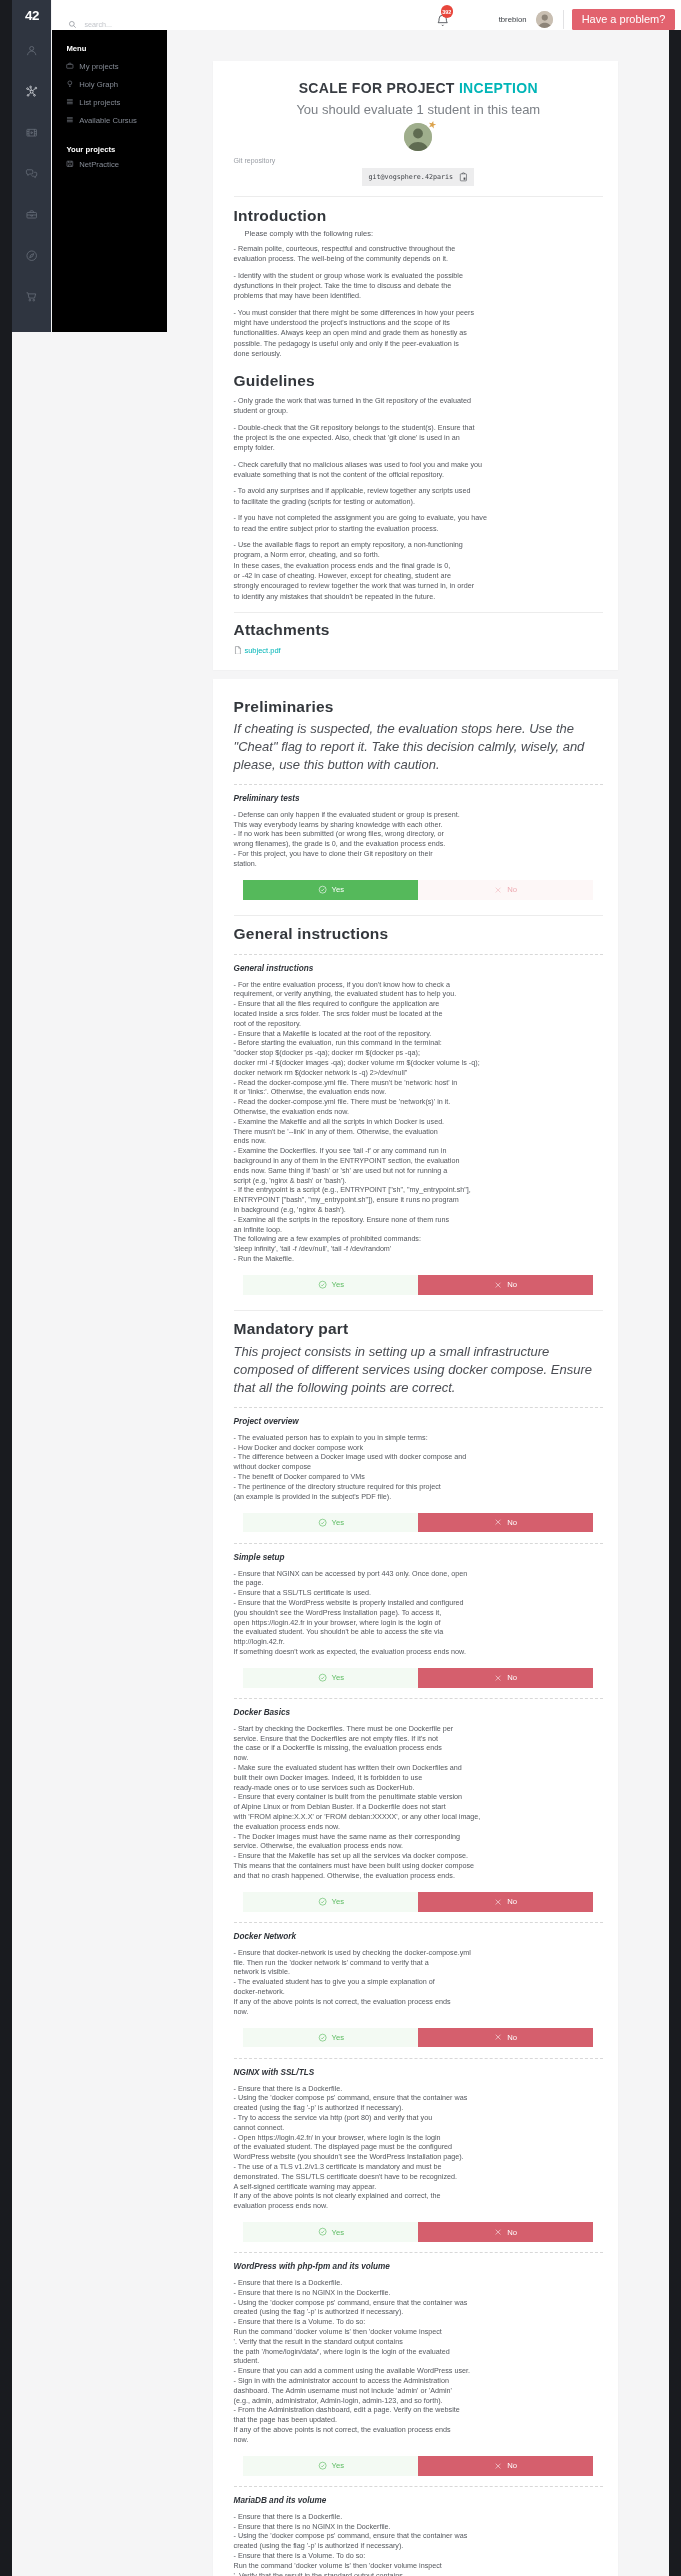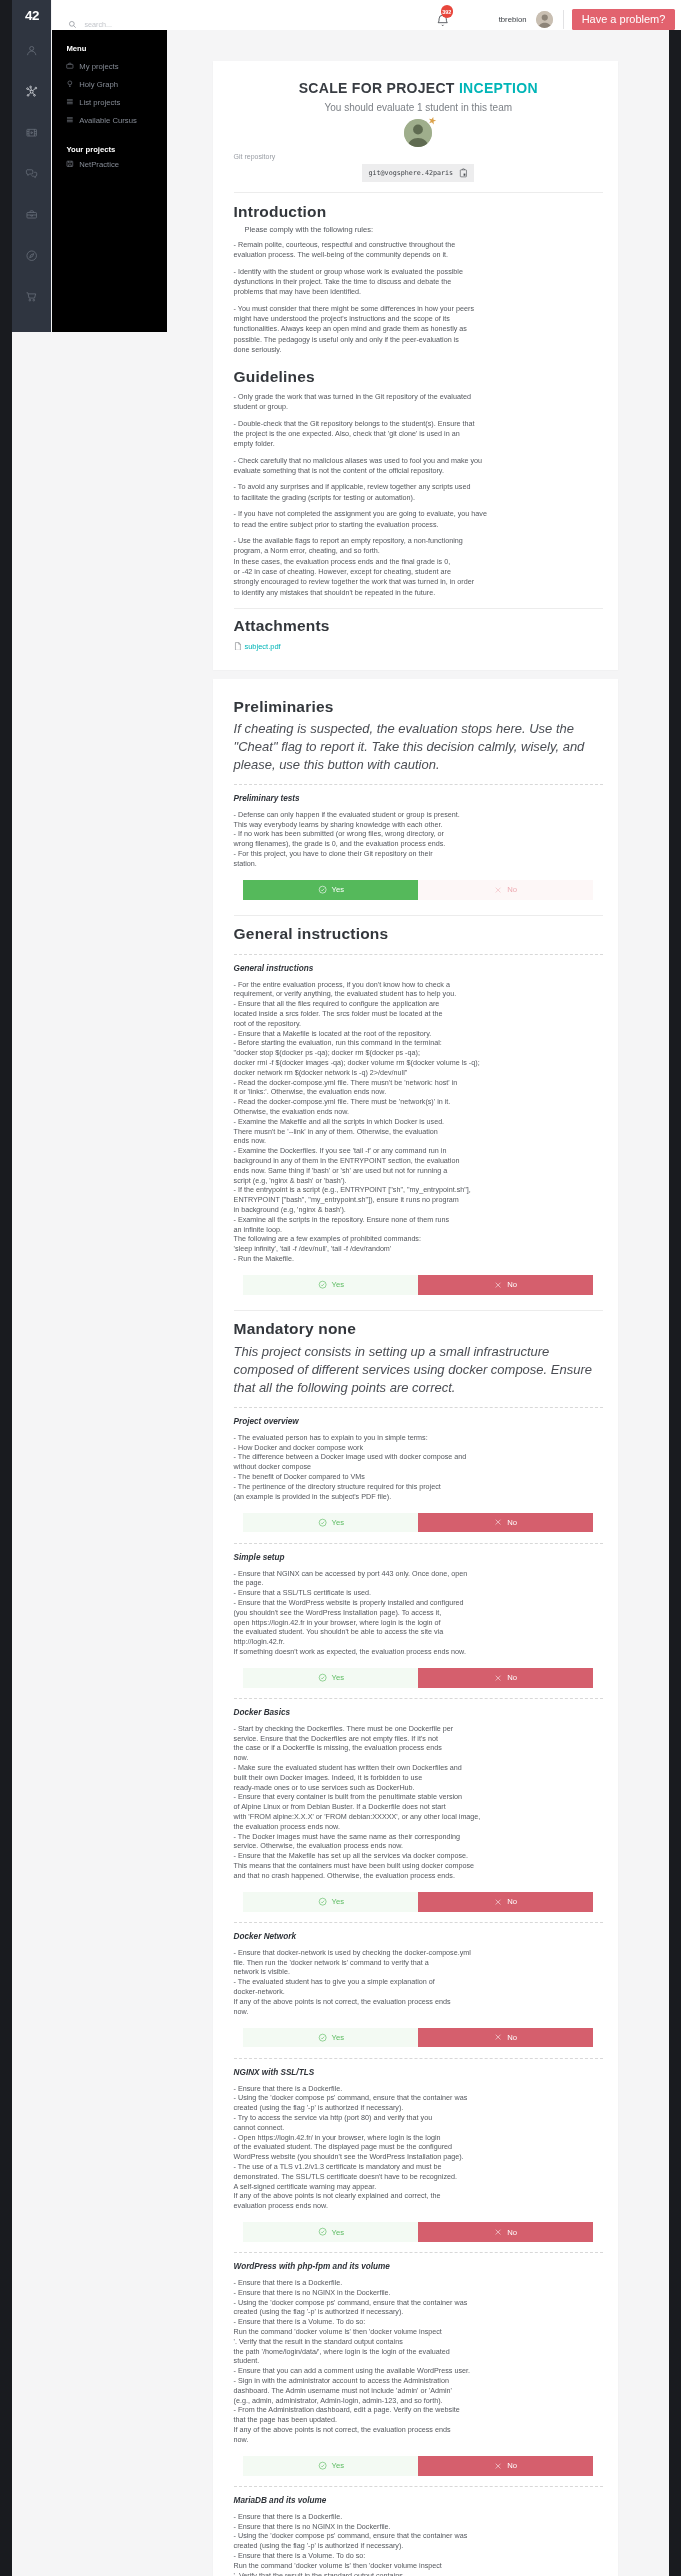--- a/index.html
+++ b/index.html
@@ -29,21 +29,21 @@
   .menu-item{display:flex;gap:5.2px;color:#868c96;font-size:7.7px;height:18px;cursor:pointer;}
   .menu-sub{color:#fff;font-weight:bold;font-size:7.7px;margin:11.3px 0 6.2px 0;}
 
   
   .card{position:absolute;background:#fff;box-shadow:0 0.5px 1.5px rgba(0,0,0,.05);box-sizing:border-box;overflow:hidden;}
   #card-main{left:213px;top:61px;width:405px;height:609px;padding:18.5px 15px 0 20.6px;}
   #card-questions{left:213px;top:679px;width:405px;height:2272px;padding:18.5px 15px 0 20.6px;}
 
   h1.scale-title{margin:0;text-align:center;font-size:14px;letter-spacing:0.3px;color:#383c42;font-weight:bold;}
   h1.scale-title .accent{color:#00b5b7;}
-  .subtitle{text-align:center;font-size:10px;color:#7c8086;margin-top:6.2px;}
+  .subtitle{text-align:center;font-size:13px;color:#7c8086;margin-top:6.2px;}
   .team-avatar-row{display:flex;justify-content:center;margin-top:6.2px;}
   .team-avatar{position:relative;width:28px;height:28px;border-radius:50%;background:#aab595;overflow:visible;}
   .team-avatar .ph{border-radius:50%;overflow:hidden;width:28px;height:28px;display:block;}
   .leader-star{position:absolute;top:-4.1px;right:-4.1px;color:#dba24b;font-size:9.8px;transform:rotate(14deg);}
   .git-label{font-size:7px;color:#989ca3;margin-top:6.2px;}
   .git-row{display:flex;justify-content:center;margin-top:4.1px;}
   .git-box{display:inline-flex;align-items:center;gap:6.2px;background:#ededee;padding:4.1px 6.2px;cursor:pointer;justify-content:center;}
   .git-box code{font-family:"DejaVu Sans Mono",monospace;font-size:6.7px;color:#3f4247;}
   hr.solid{border:0;border-top:0.5px solid #ececec;margin:10.3px 0 0 0;}
   hr.dashed{border:0;border-top:0.5px dashed #d8d8d8;margin:10.3px 0 0 0;}
@@ -369,21 +369,21 @@
             <svg width="8.2" height="8.2" viewBox="0 0 24 24" fill="none" stroke="currentColor" stroke-width="1.6">
               <path d="M5 5l14 14M19 5L5 19"></path>
             </svg>
           </span>
         <span>No</span>
       </div>
     </div>
 
     <hr class="solid" style="margin-top:15.5px;">
 
-    <h2 class="sec">Mandatory none</h2>
+    <h2 class="sec">Mandatory part</h2>
     <div class="desc">This project consists in setting up a small infrastructure composed of different services using docker compose. Ensure that all the following points are correct.</div>
 
     <hr class="dashed">
     <h3 class="qtitle">Project overview</h3>
     <div class="q-text">- The evaluated person has to explain to you in simple terms:
 - How Docker and docker compose work
 - The difference between a Docker image used with docker compose and
 without docker compose
 - The benefit of Docker compared to VMs
 - The pertinence of the directory structure required for this project

